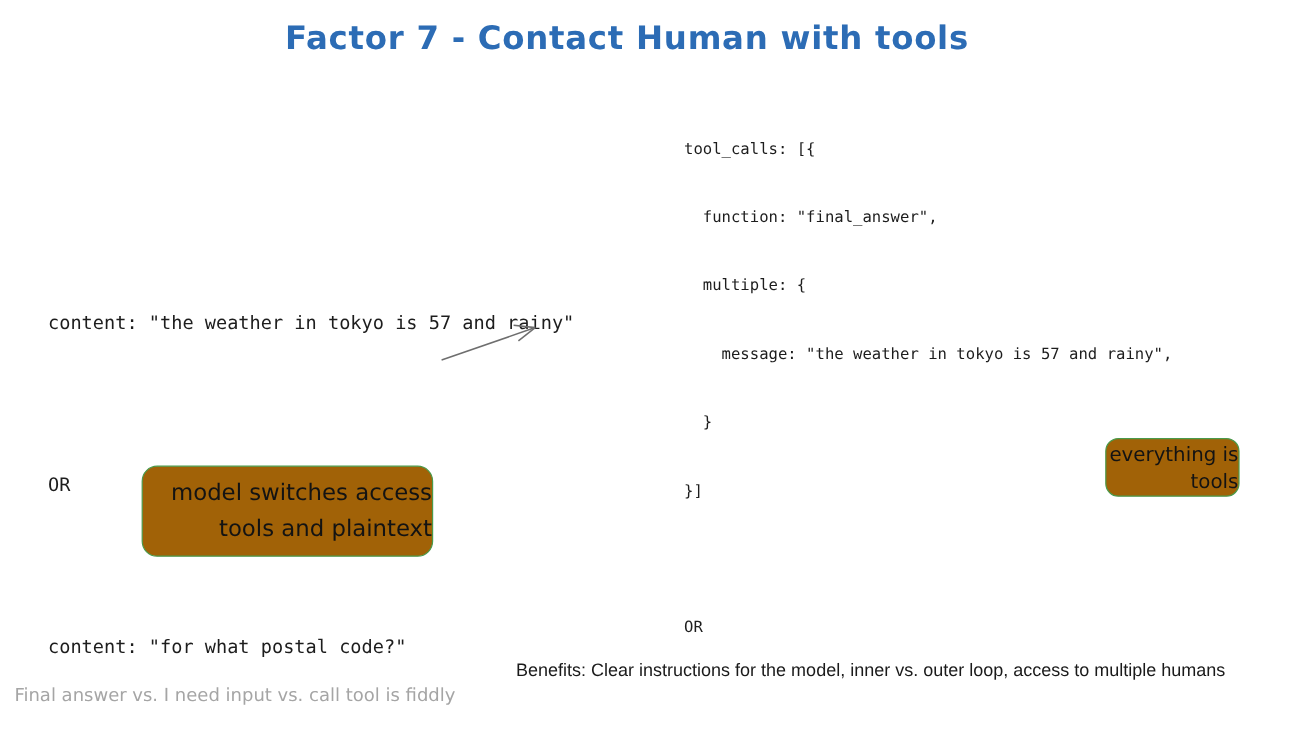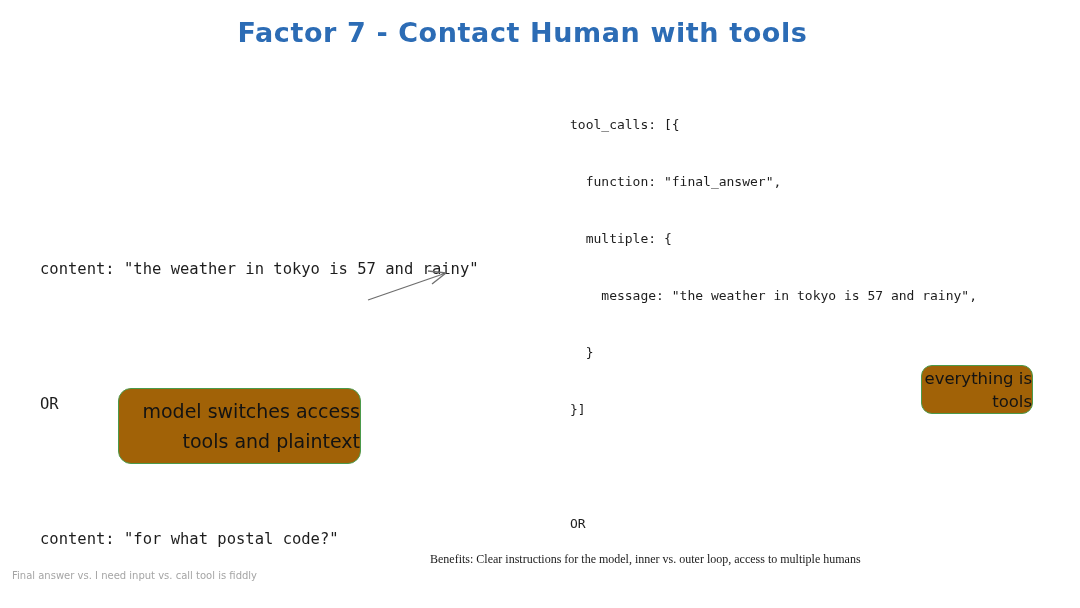--- a/index.html
+++ b/index.html
@@ -97,31 +97,31 @@
     line-height: 23px;
     border-radius: 11px;
   }
 
   
   .benefits {
     position: absolute;
     left: 430px;
     top: 546px;
     width: 640px;
-    font-family: Liberation Serif, serif;
-    font-size: 12px;
+    font-family: Liberation Sans, sans-serif;
+    font-size: 15px;
     line-height: 26px;
     color: #1a1a1a;
   }
   .footnote {
     position: absolute;
     left: 12px;
     top: 570px;
     font-family: "DejaVu Sans", sans-serif;
-    font-size: 10px;
+    font-size: 15px;
     color: #a5a5a5;
     white-space: nowrap;
   }
 </style>
 </head>
 <body>
 
 <div id="slide">
 
   <div class="slide-title">Factor 7 - Contact Human with tools</div>

